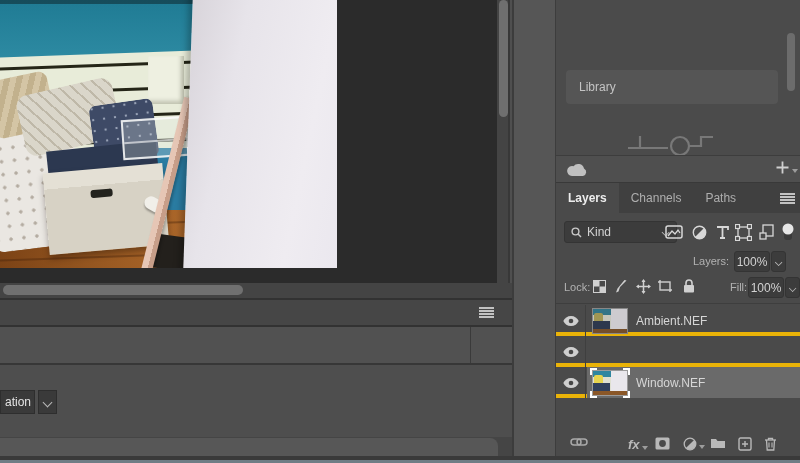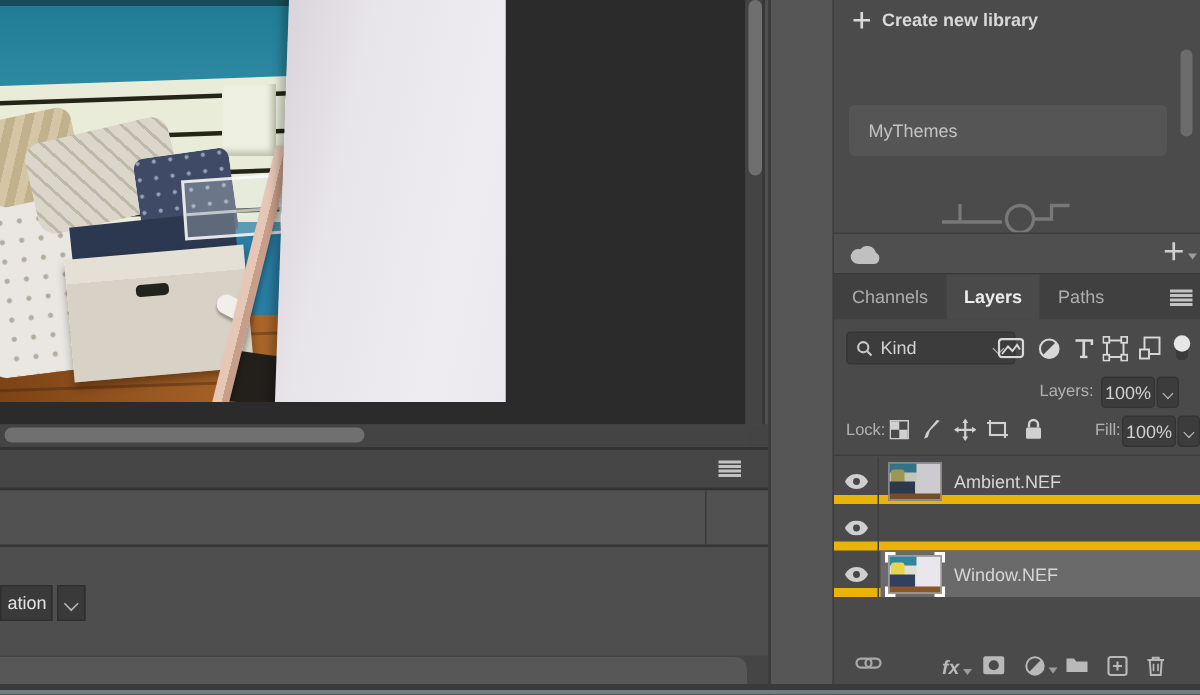--- a/index.html
+++ b/index.html
@@ -133,21 +133,21 @@
   #lock-label { left:8px; top:68px; }
   .lock-ic { top:64px; width:18px; height:18px; display:flex; align-items:center; justify-content:center; }
   #fill-label { left:174px; top:68px; }
   #fill-box { left:192px; top:64px; width:36px; height:21px; justify-content:center; background:#3c3c3c;
     border:1px solid #343434; border-radius:3px; color:#d2d2d2; font-size:12px; display:flex; align-items:center; }
   #fill-chev { left:229px; top:64px; width:15px; height:21px; background:#3c3c3c; border:1px solid #343434;
     border-radius:3px; display:flex; align-items:center; justify-content:center; }
   #lockrow-div { left:0; top:90px; width:245px; height:1px; background:#3e3e3e; }
 
   
-  .layer-row { left:0; width:245px; height:31px; border-bottom:6px solid #eab308; }
+  .layer-row { left:0; width:245px; height:31px; border-bottom:4px solid #eab308; }
   .eye-cell { position:absolute; left:0; top:0; width:30px; height:31px; border-right:1px solid #3f3f3f;
     display:flex; align-items:center; justify-content:center; }
   .row-content { position:absolute; left:31px; top:0; width:214px; height:31px; display:flex; align-items:center; }
   .layer-row.selected .row-content { background:#6a6a6a; }
   .thumb-wrap { position:relative; margin-left:6px; width:34px; height:24px; }
   .mini-thumb { position:absolute; left:0; top:0; width:34px; height:24px; overflow:hidden; background:#dfe0d2;
     outline:1px solid #9b9b9b; }
   .mini-thumb .sky { position:absolute; left:0; top:0; width:100%; height:6px; background:#2e86a0; }
   .mini-thumb .board-m { position:absolute; left:18px; top:0; width:16px; height:20px; background:#e9e7ec; }
   .mini-thumb .glow { position:absolute; left:1px; top:4px; width:9px; height:10px; background:#e2cd4e; border-radius:2px; }
@@ -245,29 +245,23 @@
   </div>
 
   <div class="abs band" id="band-foot">
     <div class="round-block"></div>
   </div>
 
   <div class="abs" id="gap-strip"></div>
 
   <div class="abs" id="right-col">
 
-    <div class="rel" id="create-row">
-      <svg width="13" height="13" viewBox="0 0 13 13">
-        <path d="M6.5 1 V12 M1 6.5 H12" stroke="#d9d9d9" stroke-width="1.8"></path>
-      </svg>
-      <span class="lbl">Create new library</span>
-    </div>
 
     <div class="rel lib-item" style="top:70px;">
-      <span>MyThemes</span>
+      <span>Library</span>
     </div>
     <div class="rel" id="lib-scroll"></div>
 
     <svg class="rel" id="node-glyph" width="100" height="26" viewBox="0 0 100 26">
       <g stroke="#787878" stroke-width="2.2" fill="none">
         <path d="M4 17 H44"></path>
         <path d="M16 17 V5"></path>
         <circle cx="56" cy="15" r="9"></circle>
         <path d="M65 15 h12 v-9 h12"></path>
       </g>
@@ -279,25 +273,25 @@
       </svg>
       <div class="rel" id="lib-add">
         <svg width="15" height="15" viewBox="0 0 15 15">
           <path d="M7.5 1.5 V13.5 M1.5 7.5 H13.5" stroke="#cfcfcf" stroke-width="1.8"></path>
         </svg>
         <div class="mini-caret"></div>
       </div>
     </div>
 
     <div class="rel" id="tabbar">
+      <div class="tab active">
+        <span>Layers</span>
+      </div>
       <div class="tab">
         <span>Channels</span>
-      </div>
-      <div class="tab active">
-        <span>Layers</span>
       </div>
       <div class="tab">
         <span>Paths</span>
       </div>
       <div class="hamburger" id="tab-menu">
         <span></span>
           <span></span>
           <span></span>
           <span></span>
       </div>

